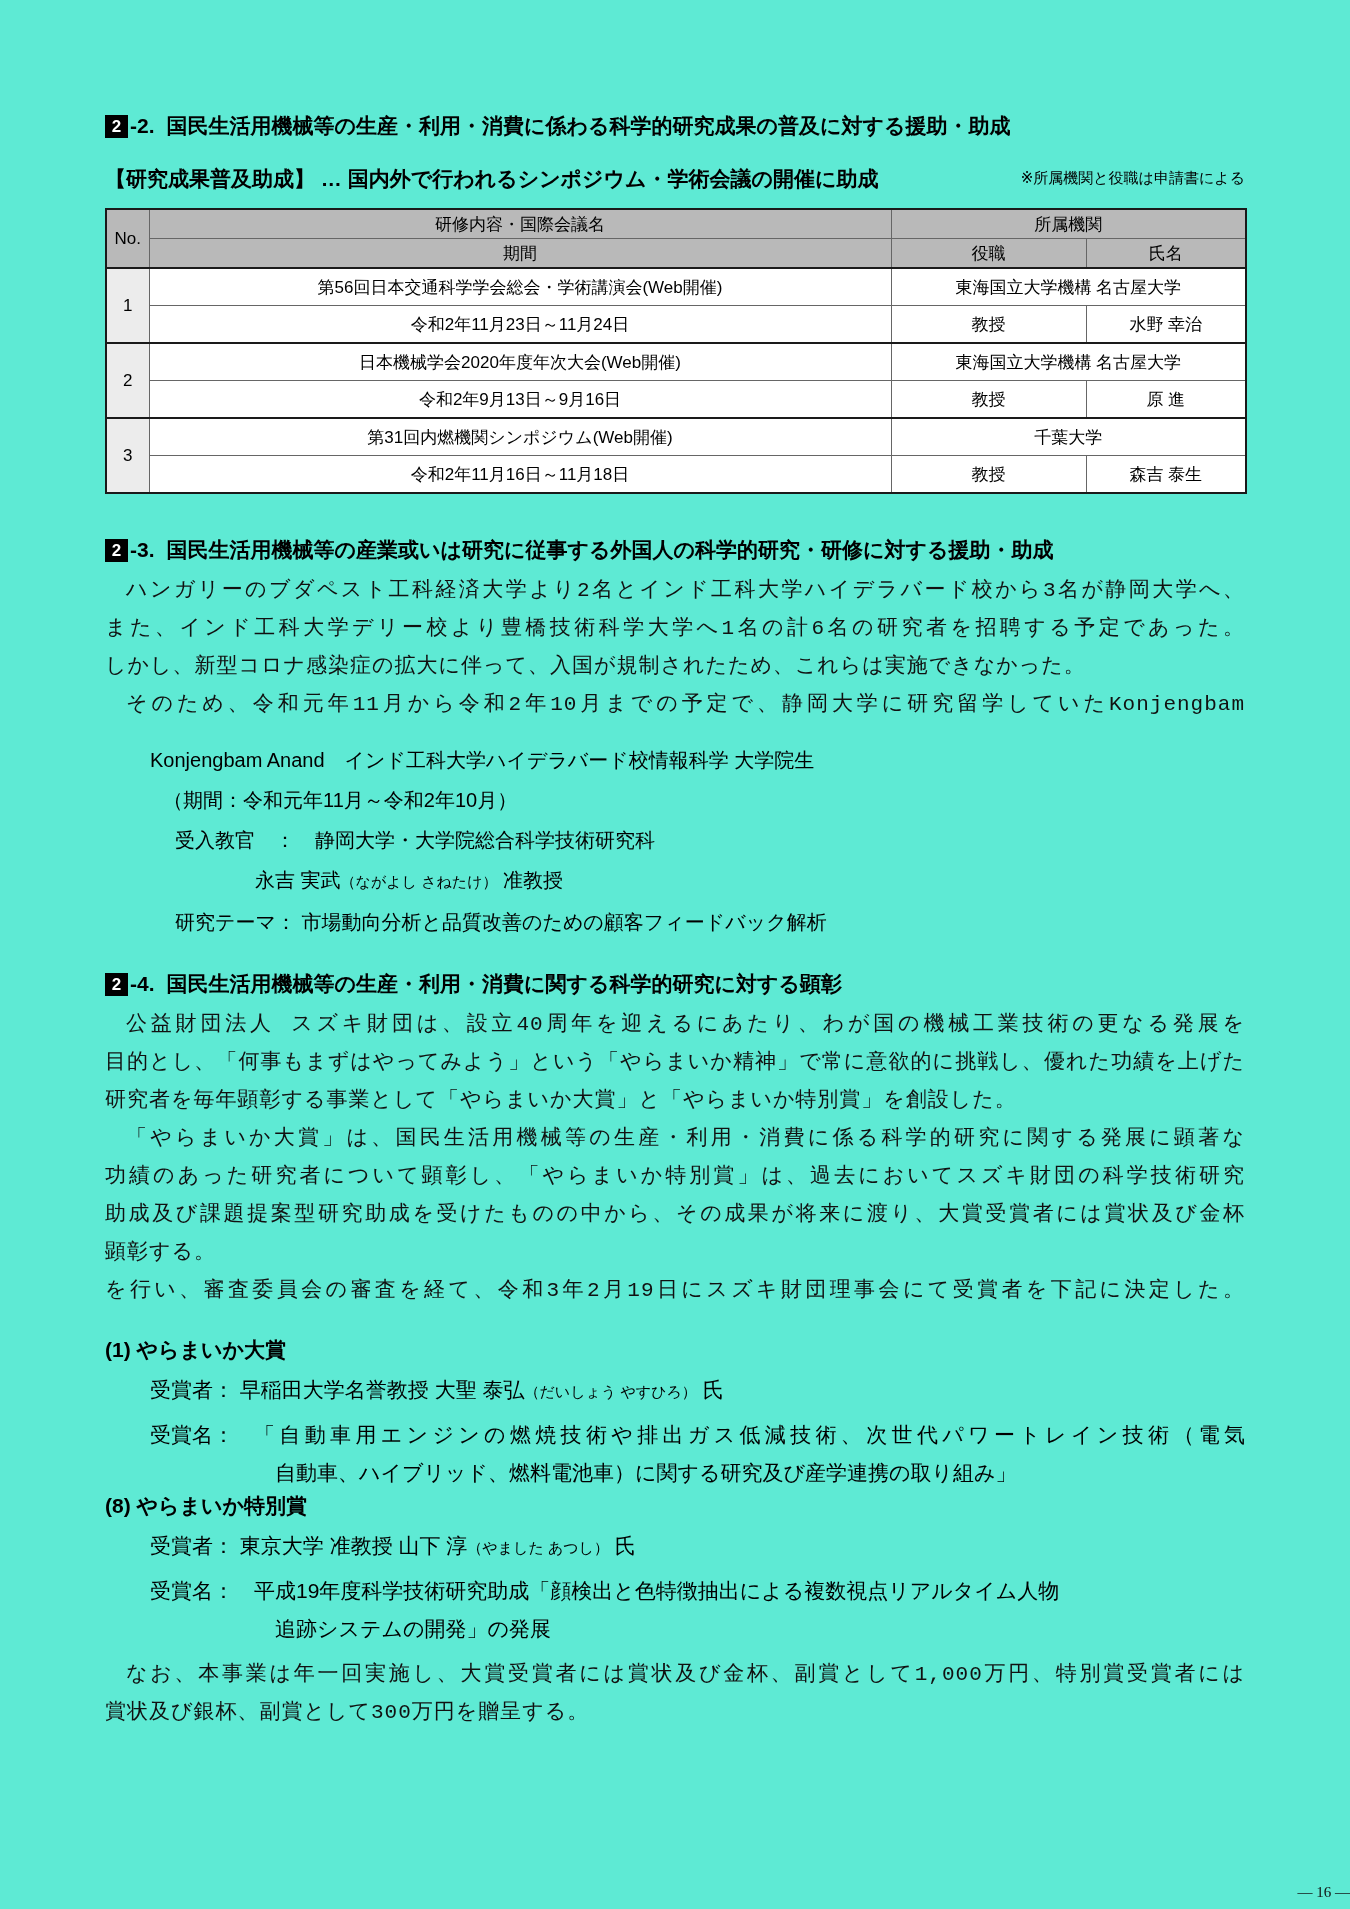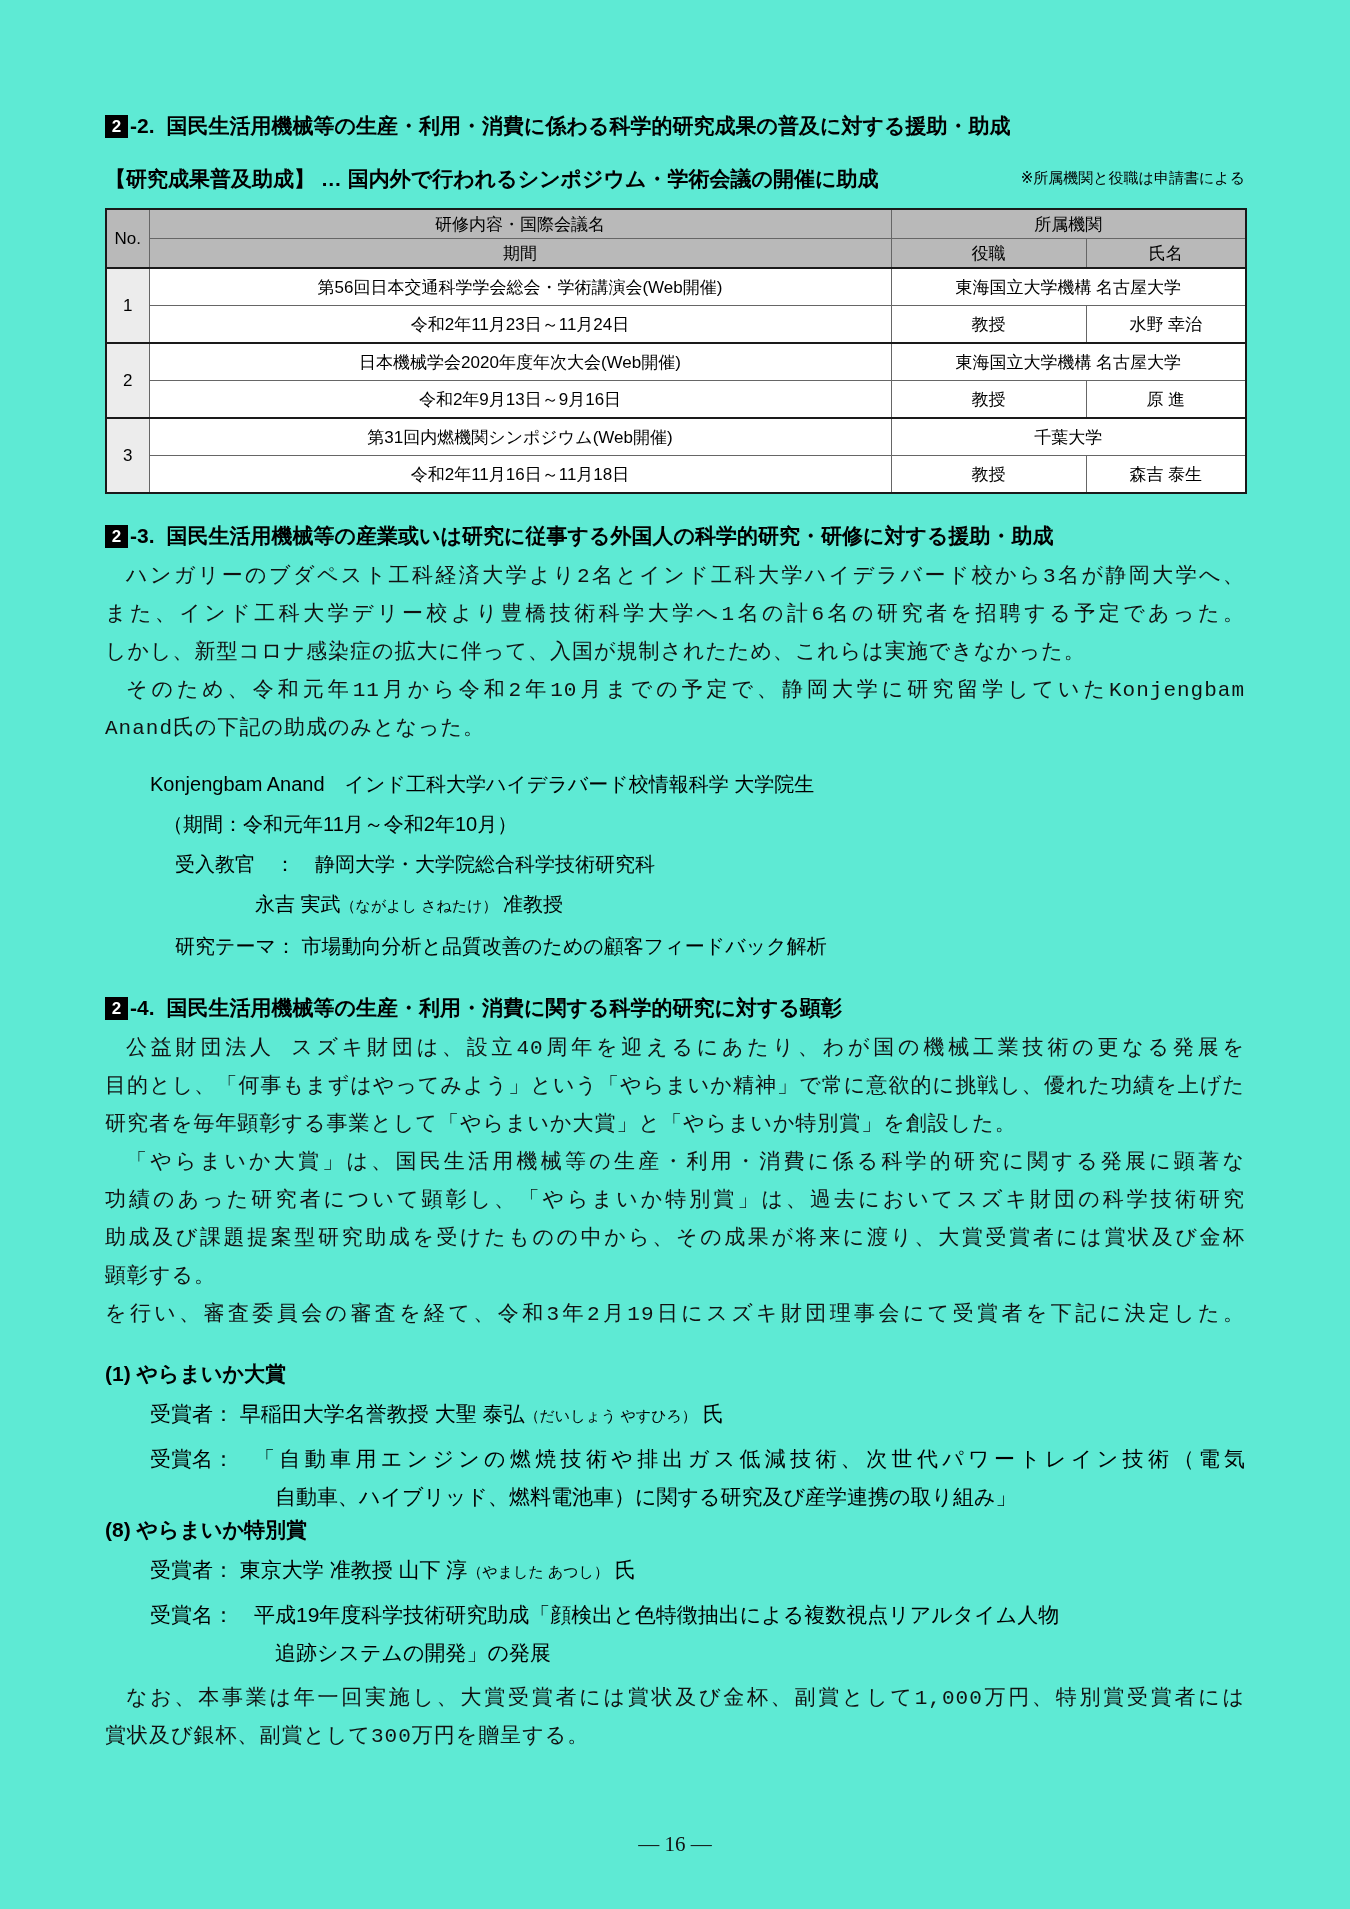--- a/index.html
+++ b/index.html
@@ -72,26 +72,26 @@
   .award-name {
     display:flex; font-family:"Liberation Sans","DejaVu Sans",sans-serif;
     font-size:21px; line-height:38px; padding-left:45px; margin-top:8px; color:#000;gap:12px;
   }
   .award-name .label { flex:0 0 auto; margin-right:8px; }
   .award-name .body { flex:1 1 auto; }
   .award-name .cont { text-indent:1em; }
   .award-name .j2 { text-align:justify; text-align-last:justify; }
 
   .footer {
-    position:absolute; left:0; right:0; top:1832px; text-align:center;
-    font-family:"Liberation Serif","DejaVu Serif",serif; font-size:21px; color:#111;
+    position:absolute; left:0; right:0; top:1884px; text-align:right;
+    font-family:"Liberation Serif","DejaVu Serif",serif; font-size:15px; color:#111;
   }
 
   .mt-h22 { margin-top:112px; }
-  .mt-h23 { margin-top:28px; }
+  .mt-h23 { margin-top:42px; }
   .mt-p1  { margin-top:8px; }
   .mt-h24 { margin-top:28px; }
   .mt-pg  { margin-top:8px; }
   .mt-a1  { margin-top:26px; }
   .mt-rec { margin-top:10px; }
   .mt-cl  { margin-top:8px; }
 </style>
 </head>
 <body>
 
@@ -164,21 +164,20 @@
       <span class="badge">2</span><span>-3.</span><span class="ht">国民生活用機械等の産業或いは研究に従事する外国人の科学的研究・研修に対する援助・助成</span>
     </div>
 
     <div class="para mt-p1">
       <div class="line j indent">ハンガリーのブダペスト工科経済大学より2名とインド工科大学ハイデラバード校から3名が静岡大学へ、</div>
       <div class="line j">また、インド工科大学デリー校より豊橋技術科学大学へ1名の計6名の研究者を招聘する予定であった。</div>
       <div class="line">しかし、新型コロナ感染症の拡大に伴って、入国が規制されたため、これらは実施できなかった。</div>
     </div>
     <div class="para">
       <div class="line j indent">そのため、令和元年11月から令和2年10月までの予定で、静岡大学に研究留学していたKonjengbam</div>
-      <div class="line">Anand氏の下記の助成のみとなった。</div>
     </div>
 
     <div class="detail">
       <div class="d1">Konjengbam Anand　インド工科大学ハイデラバード校情報科学 大学院生</div>
       <div class="d2">（期間：令和元年11月～令和2年10月）</div>
       <div class="d3">受入教官　：　静岡大学・大学院総合科学技術研究科</div>
       <div class="d4">
         <span>永吉 実武</span><span class="furi">（ながよし さねたけ）</span><span> 准教授</span>
       </div>
       <div class="d5">研究テーマ： 市場動向分析と品質改善のための顧客フィードバック解析</div>

